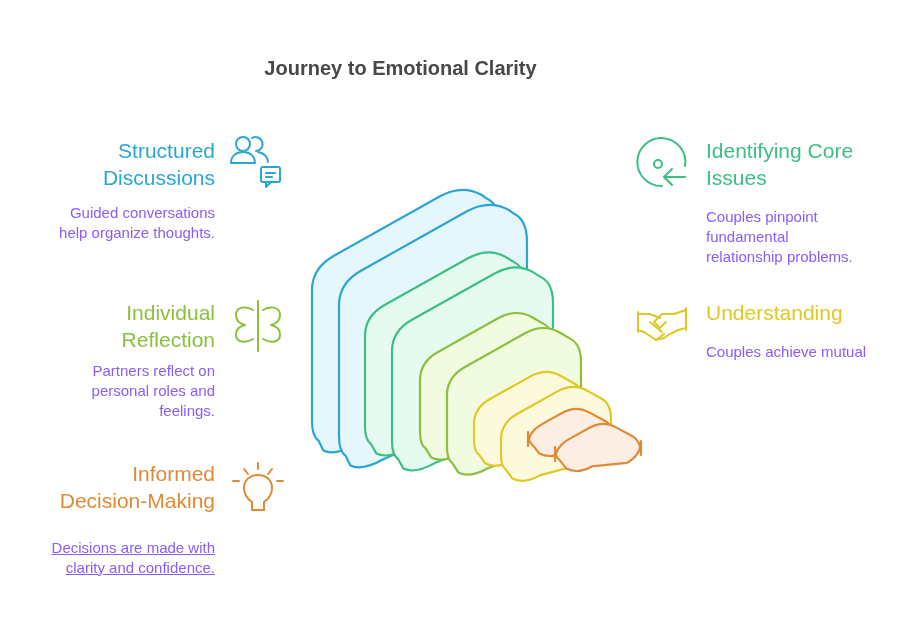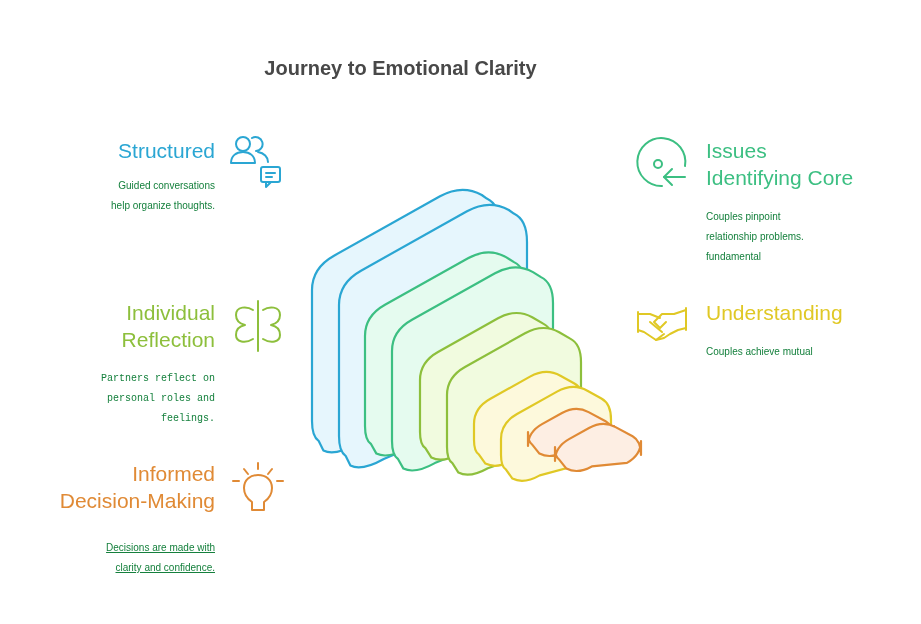--- a/index.html
+++ b/index.html
@@ -1,20 +1,20 @@
 <!DOCTYPE html>
 <html><head>
 <meta charset="utf-8">
 <style>
   html, body { margin:0; padding:0; background:#ffffff; }
   body { width:921px; height:624px; position:relative; overflow:hidden; font-family:"Liberation Sans", sans-serif; }
   .title { position:absolute; left:0; width:801px; top:57px; text-align:center; font-size:20px; font-weight:bold; color:#484848; font-family:"Liberation Sans", sans-serif; }
   .item { position:absolute; }
   .heading { font-size:21px; font-weight:normal; line-height:27px; font-family:"Liberation Sans", sans-serif; }
-  .desc { font-size:10px; line-height:20px; color:#15803d; font-family:"Liberation Sans", sans-serif; }
+  .desc { font-size:15px; line-height:20px; color:#8b5cf6; font-family:"Liberation Sans", sans-serif; }
   .left .heading, .left .desc { text-align:right; }
   .right .heading, .right .desc { text-align:left; }
   .icon { position:absolute; width:56px; height:56px; }
   svg.blocks { position:absolute; left:0; top:0; }
 </style>
 </head>
 <body>
 
 <div class="title">Journey to Emotional Clarity</div>
 
@@ -29,61 +29,62 @@
       <path d="M 474 424 Q 474 408 490 399.04 L 530 376.64 Q 546 367.68 560.4 375.68 L 574.4 383.48 Q 584 388.58 584 404.58 L 584 420.58 Q 584 436.58 568 445.53999999999996 L 512.8 460.34000000000003 Q 496.8 469.3 485.4 463.6 L 478.8 454.4 Q 474 451.2 474 440 Z" fill="#fdf9dc" stroke="#e0c825" stroke-width="2.2" stroke-linejoin="round"></path>
       <path d="M 501 439 Q 501 423 517 414.04 L 557 391.64 Q 573 382.68 587.4 390.68 L 601.4 398.48 Q 611 403.58 611 419.58 L 611 435.58 Q 611 451.58 595 460.53999999999996 L 539.8 475.34000000000003 Q 523.8 484.3 512.4 478.6 L 505.8 469.4 Q 501 466.2 501 455 Z" fill="#fdf9dc" stroke="#e0c825" stroke-width="2.2" stroke-linejoin="round"></path>
       <path d="M 528 446 Q 528 432 542 424.16 L 562 412.96 Q 576 405.12 588.6 412.12 L 605.6 421.32 Q 614 426.02 614 440.02 L 614 426.02 Q 614 440.02 600 447.85999999999996 L 564.8 451.46000000000004 Q 550.8 459.3 539.4 453.6 L 532.2 444.6 Q 528 441.8 528 432 Z" fill="#fdeee3" stroke="#e08a35" stroke-width="2.2" stroke-linejoin="round"></path>
       <path d="M 555 461 Q 555 447 569 439.16 L 589 427.96 Q 603 420.12 615.6 427.12 L 632.6 436.32 Q 641 441.02 641 455.02 L 641 441.02 Q 641 455.02 627 462.85999999999996 L 591.8 466.46000000000004 Q 577.8 474.3 566.4 468.6 L 559.2 459.6 Q 555 456.8 555 447 Z" fill="#fdeee3" stroke="#e08a35" stroke-width="2.2" stroke-linejoin="round"></path>
     </g>
 </svg>
 
 <div class="item left" style="left:20px; top:137px; width:195px;">
   <div class="heading" style="color:#2aa6d3;">
     <div>Structured</div>
+    <div>Discussions</div>
   </div>
   <div class="desc" style="margin-top:12px;">
     <div>Guided conversations</div>
     <div>help organize thoughts.</div>
   </div>
 </div>
 <svg class="icon" style="left:228px; top:134px;" viewBox="0 0 56 56" fill="none" stroke="#2aa6d3" stroke-width="2" stroke-linecap="round" stroke-linejoin="round">
   <circle cx="15" cy="10" r="7"></circle>
   <path d="M3 29 c0-7 5-11 12-11 s12 4 12 11 z"></path>
   <path d="M24 4 a7 7 0 1 1 4 13"></path>
   <path d="M30 18 c6 1 10 5 10 10"></path>
   <rect x="33" y="33" width="19" height="15" rx="2"></rect>
   <path d="M38 48 l0 5 l5 -5"></path>
   <line x1="38" y1="39" x2="47" y2="39"></line>
   <line x1="38" y1="43" x2="44" y2="43"></line>
 </svg>
 
 <div class="item right" style="left:706px; top:137px; width:200px;">
   <div class="heading" style="color:#3cbf82;">
+    <div>Identifying Core</div>
     <div>Issues</div>
-    <div>Identifying Core</div>
   </div>
   <div class="desc" style="margin-top:16px;">
     <div>Couples pinpoint</div>
+    <div>fundamental</div>
     <div>relationship problems.</div>
-    <div>fundamental</div>
   </div>
 </div>
 <svg class="icon" style="left:634px; top:135px;" viewBox="0 0 56 56" fill="none" stroke="#3cbf82" stroke-width="2" stroke-linecap="round" stroke-linejoin="round">
   <path d="M28 51 A24 24 0 1 1 51 31"></path>
   <circle cx="24" cy="29" r="4"></circle>
   <line x1="30" y1="42" x2="51" y2="42"></line>
   <path d="M38 34 l-8 8 l8 8"></path>
 </svg>
 
 <div class="item left" style="left:20px; top:299px; width:195px;">
   <div class="heading" style="color:#8dbf3c;">
     <div>Individual</div>
     <div>Reflection</div>
   </div>
-  <div class="desc" style="margin-top:16px;font-family:Liberation Mono, monospace;">
+  <div class="desc" style="margin-top:8px;">
     <div>Partners reflect on</div>
     <div>personal roles and</div>
     <div>feelings.</div>
   </div>
 </div>
 <svg class="icon" style="left:230px; top:298px;" viewBox="0 0 56 56" fill="none" stroke="#8dbf3c" stroke-width="2" stroke-linecap="round" stroke-linejoin="round">
   <line x1="28" y1="3" x2="28" y2="53"></line>
   <path d="M23 12 C17 8 6 8 6 17 C6 23 11 26 15 27 C10 28 6 31 6 37 C6 44 15 46 23 41"></path>
   <path d="M33 12 C39 8 50 8 50 17 C50 23 45 26 41 27 C46 28 50 31 50 37 C50 44 41 46 33 41"></path>
 </svg>

